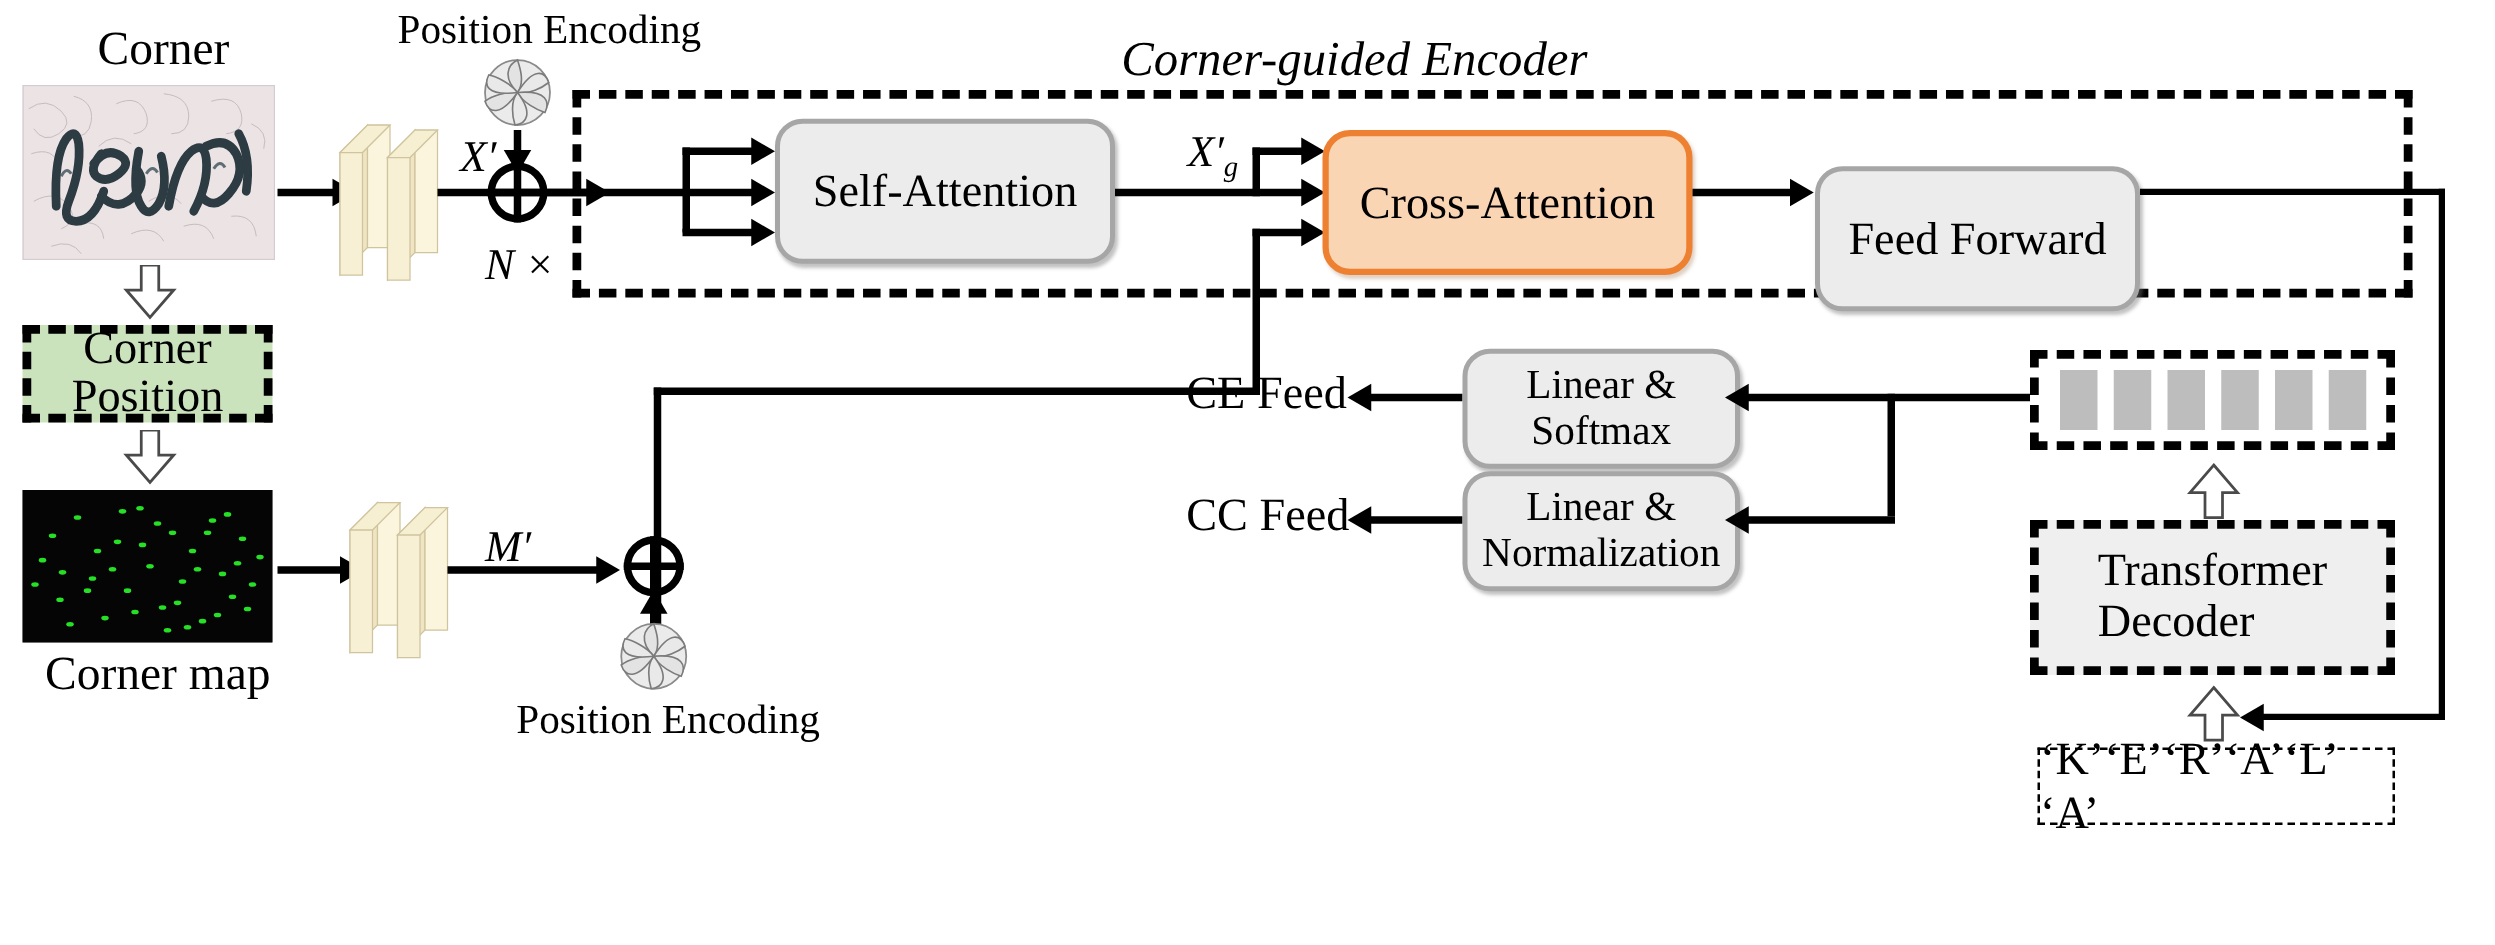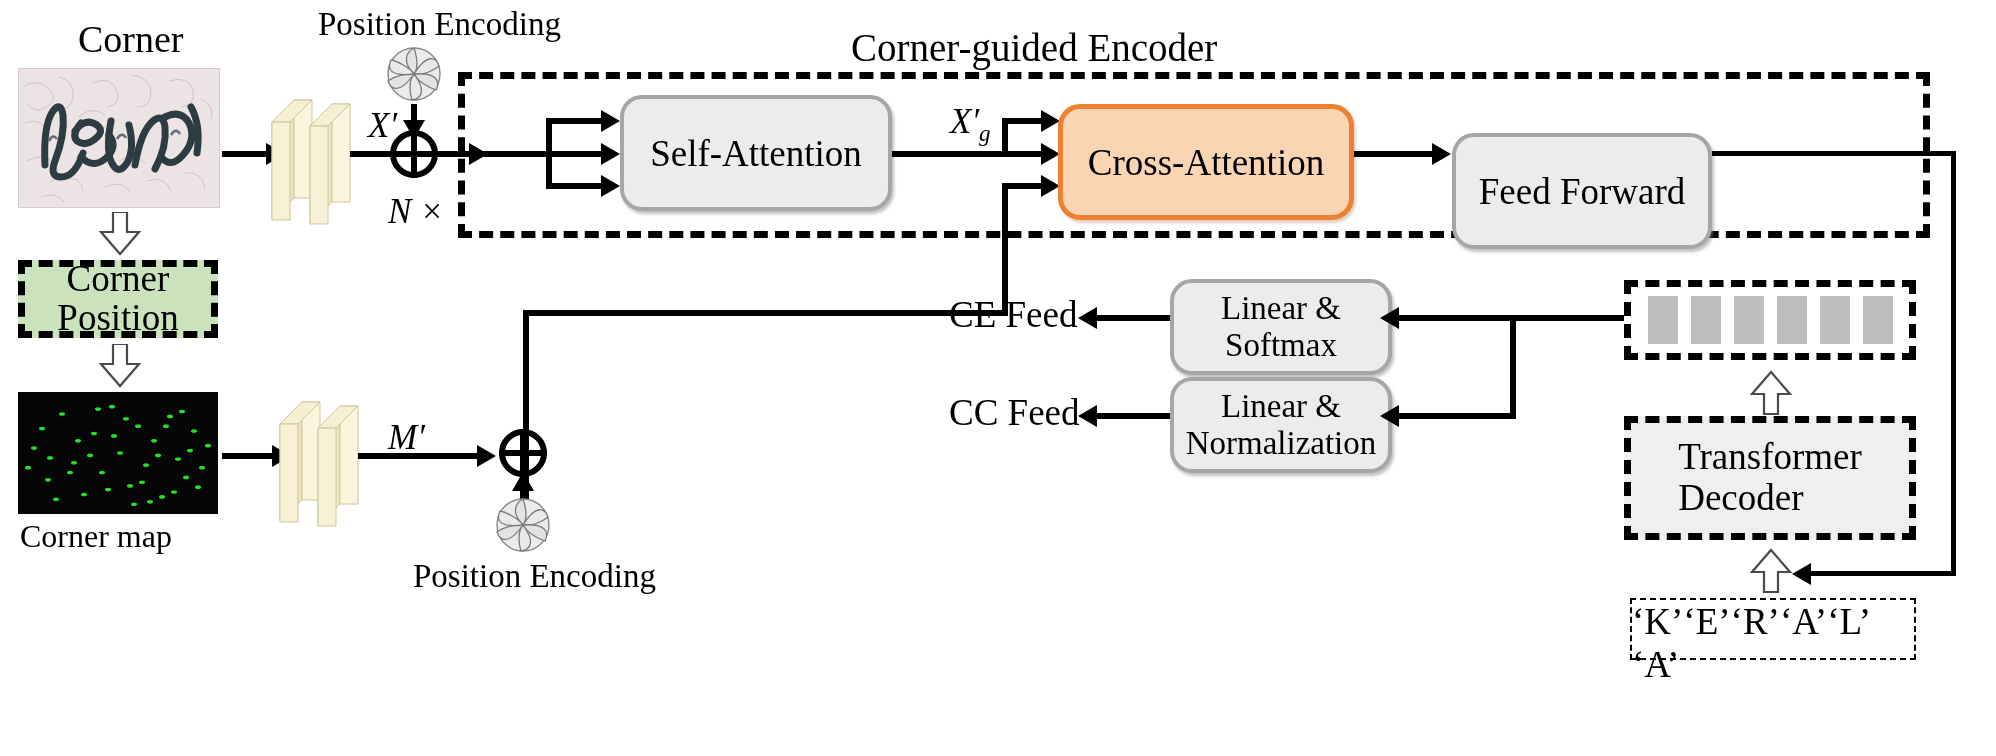--- a/index.html
+++ b/index.html
@@ -164,21 +164,21 @@
       <circle cx="48" cy="36" r="1.5" fill="#25e025"></circle>
       <circle cx="58" cy="92" r="1.5" fill="#25e025"></circle>
       <circle cx="74" cy="28" r="1.5" fill="#25e025"></circle>
       <circle cx="82" cy="16" r="1.5" fill="#25e025"></circle>
       <circle cx="66" cy="90" r="1.5" fill="#25e025"></circle>
       <circle cx="40" cy="14" r="1.5" fill="#25e025"></circle>
       <circle cx="16" cy="54" r="1.5" fill="#25e025"></circle>
     </svg>
 </div>
 
-<div class="lbl" style="left:20px;top:520px;font-size:32px;">Corner map</div>
+<div class="lbl" style="left:36px;top:520px;font-size:38px;">Corner map</div>
 
 <div class="hline" style="left:222px;top:151px;width:46px;"></div>
 <div class="ah-r" style="left:266px;top:143px;"></div>
 
 <div class="slab" style="left:268px;top:86px;">
   <svg width="98" height="140" viewBox="0 0 98 140">
     <polygon points="4,36 26,14 26,112 4,134" fill="#efe5c2" stroke="#cfc49d" stroke-width="1"></polygon>
     <polygon points="26,14 44,14 44,112 26,112" fill="#fbf5dd" stroke="#cfc49d" stroke-width="1"></polygon>
     <polygon points="4,36 26,14 44,14 22,36" fill="#f6efd2" stroke="#cfc49d" stroke-width="1"></polygon>
     <polygon points="4,36 22,36 22,134 4,134" fill="#f7f0d4" stroke="#cfc49d" stroke-width="1"></polygon>
@@ -205,21 +205,21 @@
     <path d="M28 28 C23 21 11 15 5 14 C1 22 3 31 28 28 Z" fill="#e9e9e9" stroke="#7b7b7b" stroke-width="1.3"></path>
   </svg>
 </div>
 <div class="lbl" style="left:318px;top:8px;font-size:33px;">Position Encoding</div>
 
 <div class="vline" style="left:411px;top:104px;height:20px;"></div>
 <div class="ah-d" style="left:403px;top:120px;"></div>
 
 <div class="oplus" style="left:390px;top:130px;"></div>
 
-<div class="lbl title-txt" style="left:851px;top:28px;">Corner-guided Encoder</div>
+<div class="lbl title-txt" style="left:897px;top:28px;font-style:italic;">Corner-guided Encoder</div>
 
 <div class="dashbox" style="left:458px;top:72px;width:1472px;height:166px;"></div>
 
 <div class="lbl math" style="left:388px;top:194px;font-size:35px;">N ×</div>
 
 <div class="hline" style="left:438px;top:151px;width:112px;"></div>
 <div class="vline" style="left:546px;top:118px;height:68px;"></div>
 
 <div class="hline" style="left:546px;top:118px;width:62px;"></div>
 <div class="ah-r" style="left:601px;top:110px;"></div>
@@ -348,15 +348,15 @@
   <span class="big-txt" style="white-space:pre;line-height:1.1;">Transformer
 Decoder</span>
 </div>
 
 <div class="block-arrow" style="left:1748px;top:548px;">
   <svg width="46" height="46" viewBox="0 0 46 46">
     <polygon points="23,2 42,24 30,24 30,44 16,44 16,24 4,24" fill="#ffffff" stroke="#4a4a4a" stroke-width="2.2"></polygon>
   </svg>
 </div>
 
-<div class="dashbox-thin" style="left:1630px;top:598px;width:286px;height:62px;display:flex;align-items:flex-start;justify-content:center;">
+<div class="dashbox-thin" style="left:1630px;top:598px;width:286px;height:62px;display:flex;align-items:center;justify-content:center;">
   <span class="big-txt">‘K’‘E’‘R’‘A’‘L’ ‘A’</span>
 </div>
 
 </body></html>

